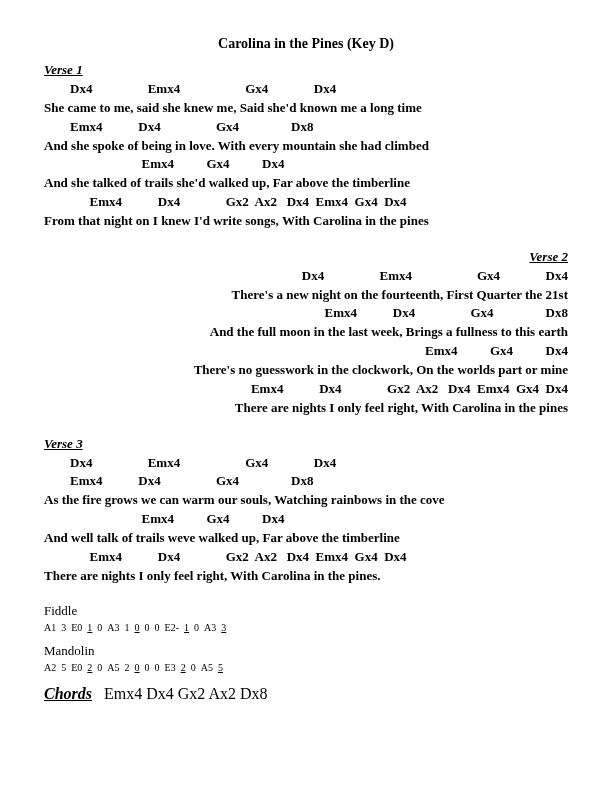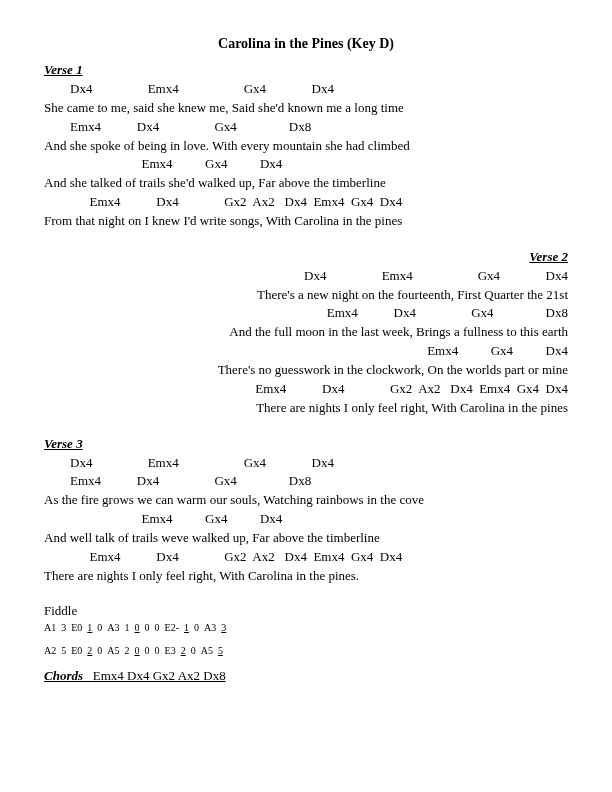--- a/index.html
+++ b/index.html
@@ -24,20 +24,21 @@
       text-decoration: underline;
       margin-bottom: 2px;
       margin-top: 10px;
       display: block;
     }
     .song-line {
       display: block;
       white-space: pre;
       line-height: 1.45;
       font-size: 13px;
+      font-weight: bold;
     }
     .verse-block {
       margin-bottom: 18px;
     }
     .tab-section {
       margin-top: 10px;
       margin-bottom: 6px;
     }
     .tab-label {
       font-weight: normal;
@@ -46,22 +47,21 @@
     }
     .tab-line {
       display: block;
       white-space: pre;
       font-size: 10px;
       line-height: 1.5;
     }
     .chords-line {
       display: block;
       margin-top: 8px;
-      font-size: 13px;
-      text-decoration: underline;
+      font-size: 16px;
     }
     .chords-label {
       font-weight: bold;
       font-style: italic;
       text-decoration: underline;
     }
   </style>
 </head>
 <body>
 
@@ -103,20 +103,21 @@
   <span class="song-line">              Emx4           Dx4              Gx2  Ax2   Dx4  Emx4  Gx4  Dx4</span>
   <span class="song-line">There are nights I only feel right, With Carolina in the pines.</span>
 </div>
 
 <div class="tab-section" style="margin-top:10px;">
   <span class="tab-label">Fiddle</span>
   <span class="tab-line">A1&nbsp; 3 &nbsp;E0 &nbsp;<span style="text-decoration:underline;">1</span> &nbsp;0 &nbsp;A3 &nbsp;1 &nbsp;<span style="text-decoration:underline;">0</span> &nbsp;0 &nbsp;0 &nbsp;E2- &nbsp;<span style="text-decoration:underline;">1</span> &nbsp;0 &nbsp;A3 &nbsp;<span style="text-decoration:underline;">3</span></span>
 </div>
 
 <div class="tab-section" style="margin-top:8px;">
+  <span class="tab-label">Mandolin</span>
   <span class="tab-line">A2 &nbsp;5 &nbsp;E0 &nbsp;<span style="text-decoration:underline;">2</span> &nbsp;0 &nbsp;A5 &nbsp;2 &nbsp;<span style="text-decoration:underline;">0</span> &nbsp;0 &nbsp;0 &nbsp;E3 &nbsp;<span style="text-decoration:underline;">2</span> &nbsp;0 &nbsp;A5 &nbsp;<span style="text-decoration:underline;">5</span></span>
 </div>
 
 <div class="tab-section" style="margin-top:10px;">
   <span class="chords-line">
     <span class="chords-label">Chords</span>
     &nbsp;&nbsp;<span>Emx4  Dx4  Gx2  Ax2  Dx8</span>
   </span>
 </div>
 

